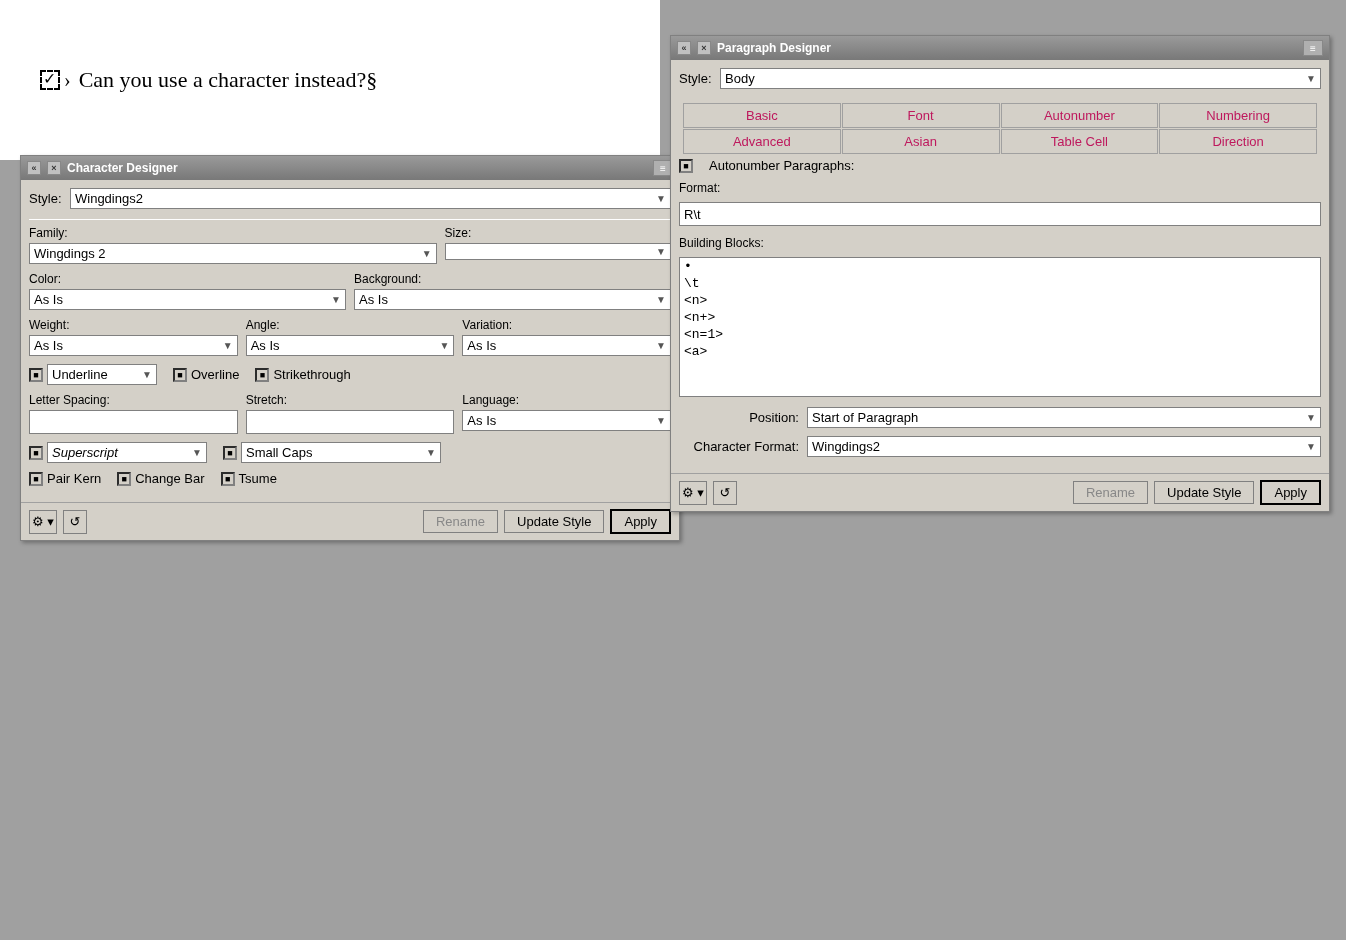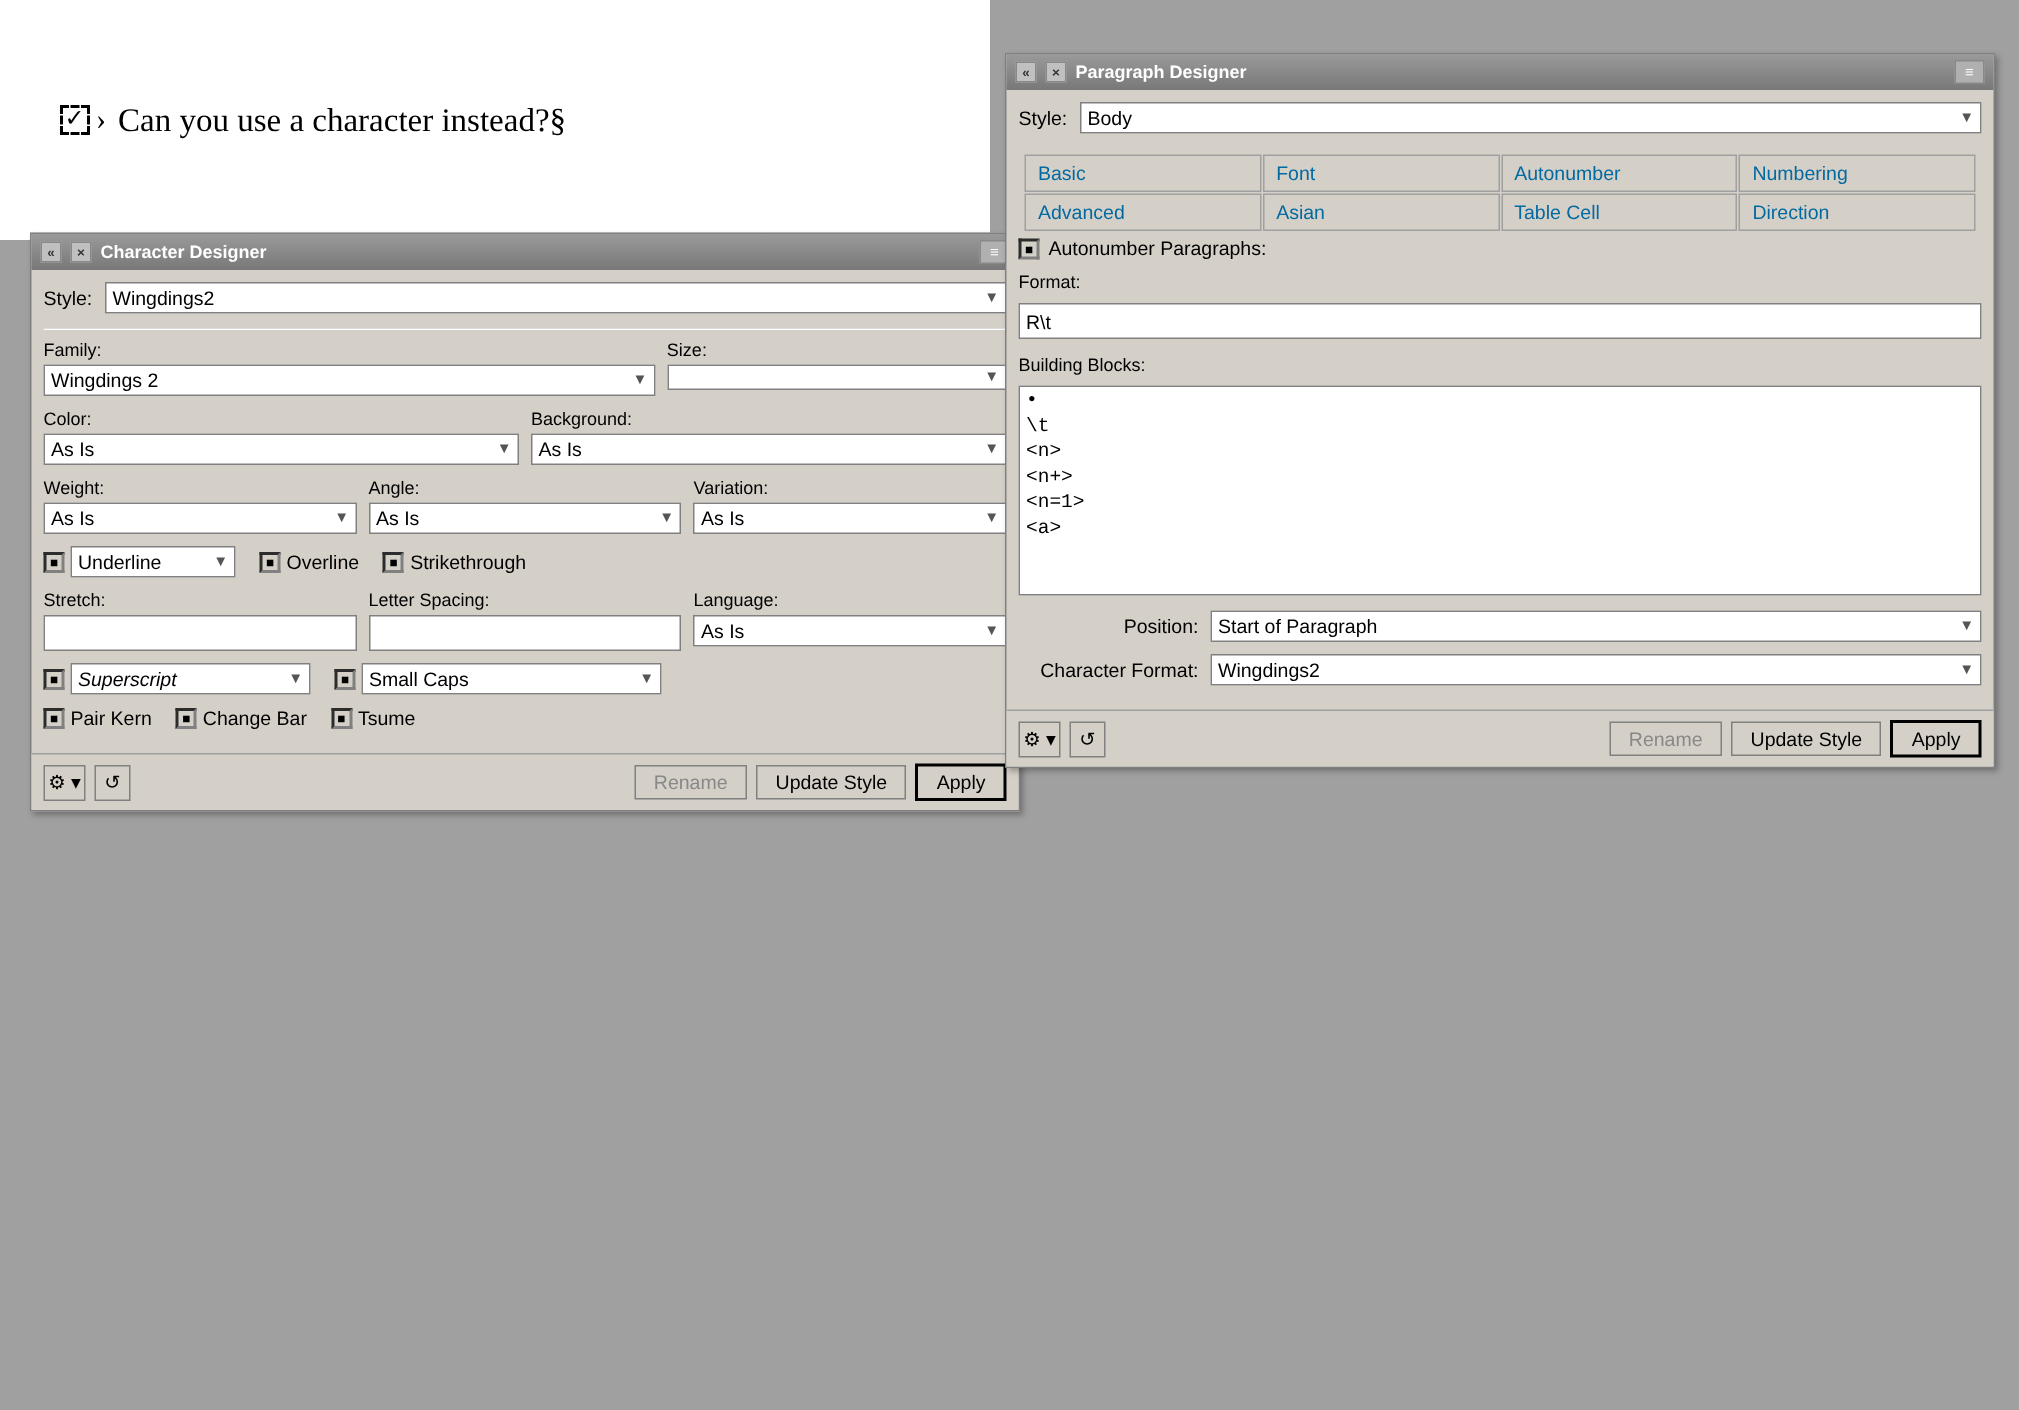--- a/index.html
+++ b/index.html
@@ -279,23 +279,23 @@
       gap: 1px;
       padding: 4px;
       background: #d4d0c8;
     }
 
     .tab-btn {
       background: #d4d0c8;
       border: 1px solid #a0a0a0;
       padding: 4px 8px;
       font-size: 13px;
-      text-align: left;
-      cursor: pointer;
-      color: #0369a1;
+      text-align: center;
+      cursor: pointer;
+      color: #be185d;
     }
 
     
     .checkbox-row {
       display: flex;
       gap: 16px;
       margin-bottom: 8px;
     }
 
     
@@ -338,21 +338,21 @@
     }
 
     .prop-value {
       flex: 1;
     }
 
     
     .autonumber-row {
       display: flex;
       align-items: center;
-      gap: 6px;
+      gap: 16px;
       margin-bottom: 8px;
     }
   </style>
 </head>
 <body>
 
 <div class="doc-area">
   <span class="doc-checkbox"></span>
   <span class="doc-arrow">›</span>
   <span class="doc-text">Can you use a character instead?§</span>
@@ -452,25 +452,25 @@
         <span>Overline</span>
       </div>
       <div class="checkbox-item">
         <div class="checkbox-box checked"></div>
         <span>Strikethrough</span>
       </div>
     </div>
 
     <div class="form-row">
       <div class="field-group" style="flex:1;">
+        <span class="field-label">Letter Spacing:</span>
+        <input type="text" class="text-input" style="width: 100%;" value="">
+      </div>
+      <div class="field-group" style="flex:1;">
         <span class="field-label">Stretch:</span>
-        <input type="text" class="text-input" style="width: 100%;" value="">
-      </div>
-      <div class="field-group" style="flex:1;">
-        <span class="field-label">Letter Spacing:</span>
         <input type="text" class="text-input" style="width: 100%;" value="">
       </div>
       <div class="field-group" style="flex:1;">
         <span class="field-label">Language:</span>
         <div class="select-field">
           <span>As Is</span>
           <span class="select-arrow">▼</span>
         </div>
       </div>
     </div>

